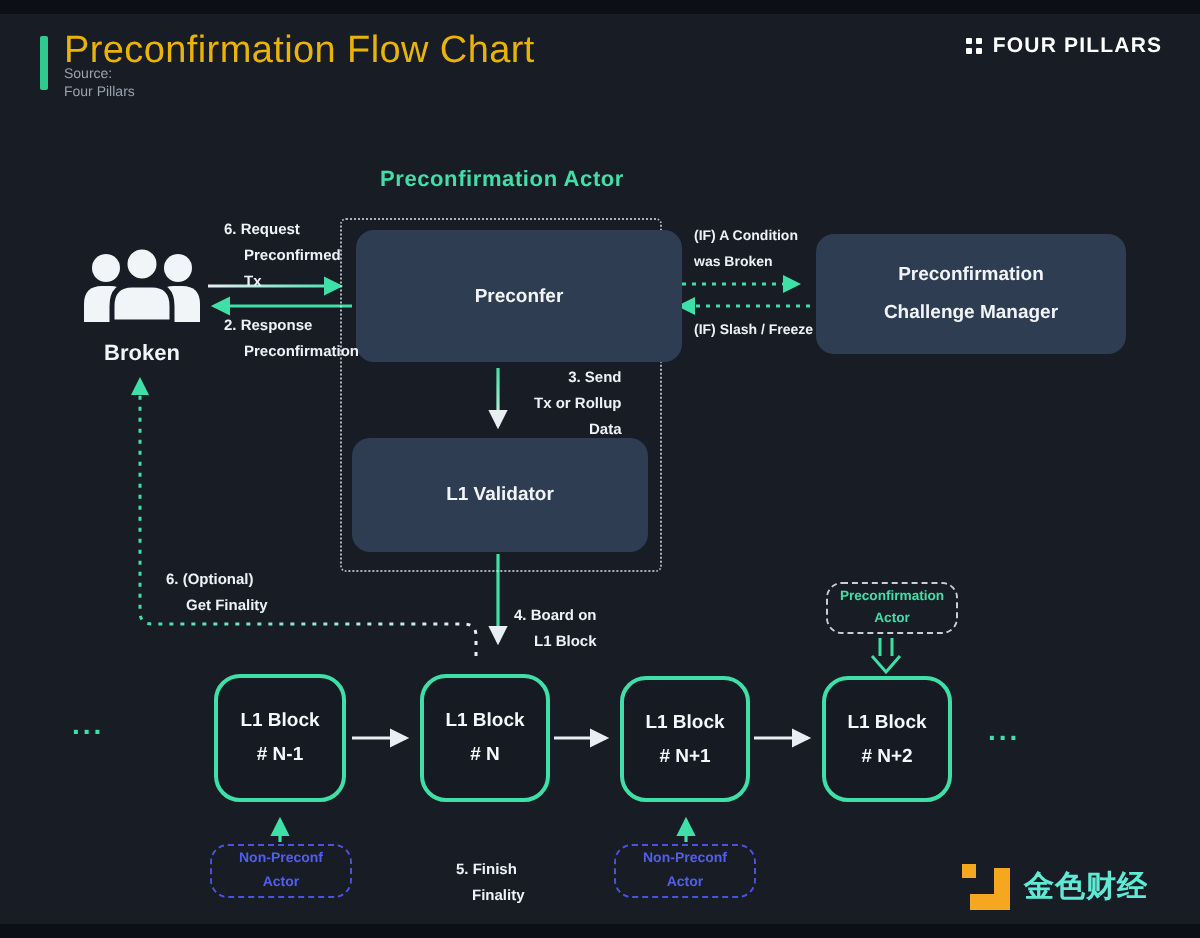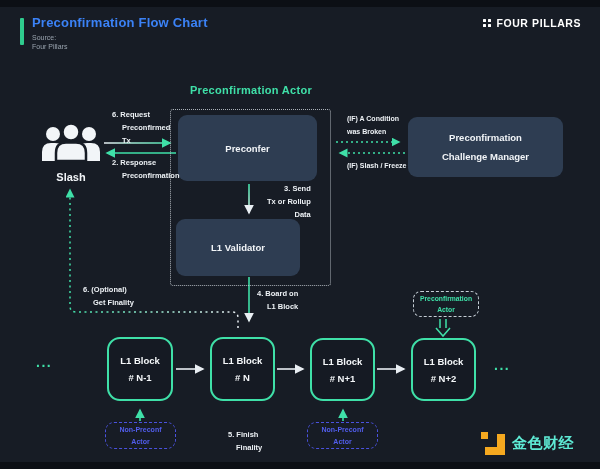--- a/index.html
+++ b/index.html
@@ -3,45 +3,45 @@
 <meta charset="utf-8">
 <style>
   html,body{margin:0;padding:0;background:#0c0f15;}
   *{box-sizing:border-box;font-family:"Liberation Sans","DejaVu Sans",sans-serif;}
   #stage{position:relative;width:600px;height:469px;background:#171c25;overflow:hidden;}
   .edge-strip{position:absolute;left:0;width:600px;height:7px;background:#0c0f15;}
   .edge-top{top:0;} .edge-bottom{top:462px;}
 
   
   .accent-bar{position:absolute;left:20px;top:18px;width:4px;height:27px;background:#2fcb8e;border-radius:1px;}
-  .title{position:absolute;left:32px;top:15px;font-size:13px;font-weight:bold;color:#3b82f6;letter-spacing:.2px;}
+  .title{position:absolute;left:32px;top:15px;font-size:19px;font-weight:normal;color:#eab308;letter-spacing:.2px;}
   .source{position:absolute;left:32px;top:33px;font-size:7px;line-height:9px;color:#9aa4af;}
   .brand{position:absolute;left:483px;top:17px;display:flex;align-items:center;gap:5px;}
   .brand-dots{display:grid;grid-template-columns:3.2px 3.2px;grid-gap:2px;}
   .brand-dots i{width:3.2px;height:3.2px;background:#ffffff;border-radius:.5px;}
   .brand-name{font-size:10.5px;font-weight:bold;color:#ffffff;letter-spacing:.6px;}
 
   
   .group-title{position:absolute;left:160px;top:84px;width:182px;text-align:center;font-size:11px;font-weight:bold;color:#3fe0a8;letter-spacing:.3px;}
   .group-box{position:absolute;left:170px;top:109px;width:161px;height:177px;border:1.3px dotted rgba(222,229,235,.75);border-radius:3px;}
 
   .node{position:absolute;background:#2e3d52;border-radius:9px;display:flex;flex-direction:column;align-items:center;justify-content:center;color:#f2f5f8;font-weight:bold;font-size:9.5px;text-align:center;}
-  .preconfer{left:178px;top:115px;width:139px;height:66px;}
-  .validator{left:176px;top:219px;width:124px;height:57px;}
+  .preconfer{left:178px;top:115px;width:163px;height:66px;}
+  .validator{left:176px;top:219px;width:148px;height:57px;}
   .challenge{left:408px;top:117px;width:155px;height:60px;line-height:19px;}
 
   
   .users-icon{position:absolute;left:40px;top:122px;width:62px;height:48px;}
   .users-label{position:absolute;left:40px;top:171px;width:62px;text-align:center;font-size:11px;font-weight:bold;color:#f2f5f8;}
 
   
   .lbl{position:absolute;font-size:7.5px;line-height:13px;font-weight:bold;color:#eef2f6;white-space:nowrap;}
   .lbl .ind{padding-left:10px;}
   .s1{left:112px;top:108px;} .s2{left:112px;top:156px;}
-  .s3{left:257px;top:182px;text-align:right;} .s4{left:257px;top:287px;}
+  .s3{left:257px;top:182px;text-align:right;} .s4{left:257px;top:301px;}
   .s5{left:228px;top:409px;margin-top:19px;} .s5 .ind{padding-left:8px;}
   .s6{left:83px;top:283px;}
   .cond{position:absolute;font-size:7px;line-height:13px;font-weight:bold;color:#eef2f6;white-space:nowrap;}
   .cond1{left:347px;top:112px;} .cond2{left:347px;top:159px;}
 
   
   .block{position:absolute;border:2px solid #3fe0a8;border-radius:13px;background:#151a23;display:flex;flex-direction:column;align-items:center;justify-content:center;color:#f5f8fa;font-weight:bold;font-size:9.5px;line-height:17px;}
   .b1{left:107px;top:337px;width:66px;height:64px;}
   .b2{left:210px;top:337px;width:65px;height:64px;}
   .b3{left:310px;top:338px;width:65px;height:63px;}
@@ -147,21 +147,21 @@
   <svg class="users-icon" viewBox="0 0 62 48">
     <g fill="#f2f5f8">
       <circle cx="13" cy="12" r="7"></circle>
       <path d="M2,39 V30 Q2,21 11,21 H15 Q24,21 24,30 V39 Z"></path>
       <circle cx="49" cy="12" r="7"></circle>
       <path d="M38,39 V30 Q38,21 47,21 H51 Q60,21 60,30 V39 Z"></path>
       <circle cx="31" cy="10" r="8.5" stroke="#171c25" stroke-width="2.5"></circle>
       <path d="M16,39 V31 Q16,20.5 26,20.5 H36 Q46,20.5 46,31 V39 Z" stroke="#171c25" stroke-width="2.5"></path>
     </g>
   </svg>
-  <div class="users-label">Slash</div>
+  <div class="users-label">Broken</div>
 
   <div class="lbl s1">
     <div>6. Request</div>
     <div class="ind">Preconfirmed</div>
     <div class="ind">Tx</div>
   </div>
   <div class="lbl s2">
     <div>2. Response</div>
     <div class="ind">Preconfirmation</div>
   </div>

